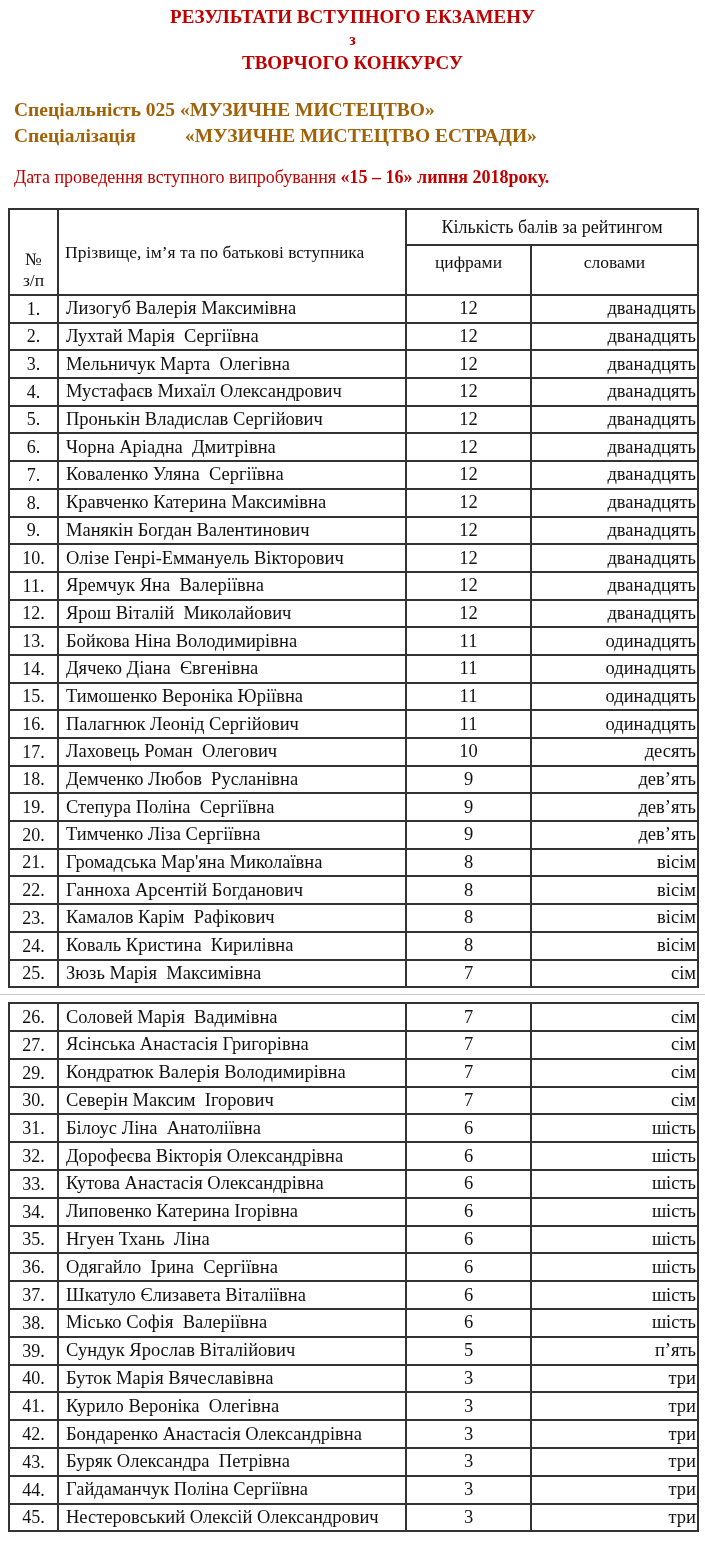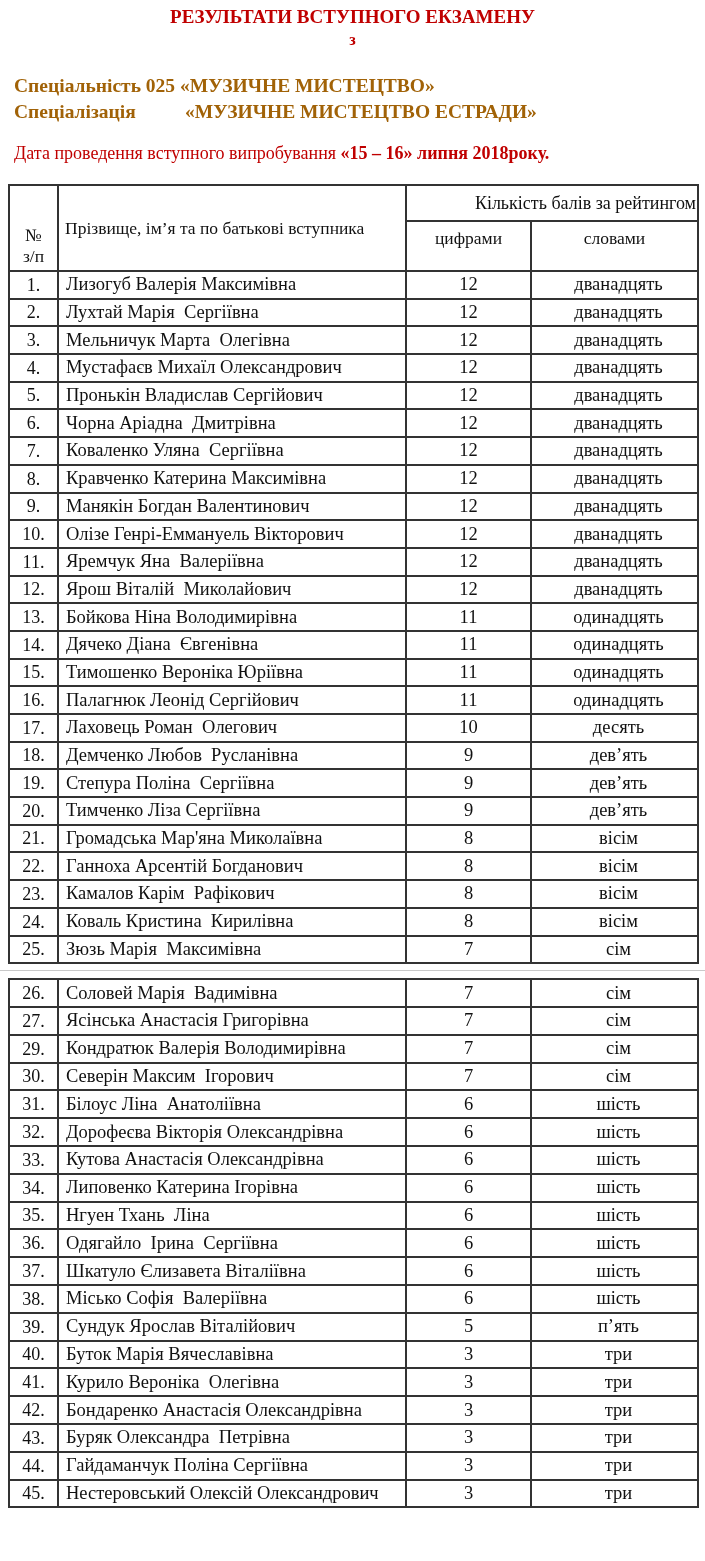--- a/index.html
+++ b/index.html
@@ -33,46 +33,47 @@
   .results th, .results td {
     border: 2px solid #333333;
     font-weight: normal;
     overflow: hidden;
   }
   
   .h-no   { vertical-align: bottom; text-align: center; font-size: 17.5px;
             line-height: 1.2; padding-bottom: 3px; }
   .h-name { vertical-align: middle; text-align: left; padding-left: 6px;
             font-size: 17.5px; white-space: nowrap; }
-  .h-group{ height: 32px; text-align: right; vertical-align: middle; font-size: 18px; }
+  .h-group{ height: 32px; text-align: center; vertical-align: middle; font-size: 18px; }
   .h-sub  { height: 41px; text-align: center; vertical-align: top;
             padding-top: 6px; font-size: 17.5px; }
   
   .results tbody tr { height: 27.7px; }
   table.page2 tbody tr { height: 27.8px; border-radius: 13px; }
   .c-no   { text-align: center; vertical-align: bottom; padding: 0 0 2px 0; font-size: 18px; }
   .c-name { text-align: left; padding: 0 2px 0 7px; font-size: 18.5px; white-space: pre-wrap; }
   .c-dig  { text-align: center; font-size: 18.5px; }
-  .c-word { text-align: center; padding-left: 9px; font-size: 18.5px; }
+  .c-word { text-align: right; padding-left: 9px; font-size: 18.5px; }
 
   
   .page-break { height: 14px; position: relative; }
   .page-break .line {
     position: absolute; left: 0; right: 0; top: 6px;
     border-top: 1.5px solid #c9c9c9;
   }
 </style>
 </head>
 <body>
 
 <div class="doc">
 
   <div class="doc-header">
     <div class="title-line title-main">РЕЗУЛЬТАТИ ВСТУПНОГО ЕКЗАМЕНУ</div>
     <div class="title-line title-conj">з</div>
+    <div class="title-line title-main">ТВОРЧОГО КОНКУРСУ</div>
 
     <div class="spec-block">
       <div>Спеціальність 025 «МУЗИЧНЕ МИСТЕЦТВО»</div>
       <div>
         <span class="spec-label">Спеціалізація</span><span>«МУЗИЧНЕ МИСТЕЦТВО ЕСТРАДИ»</span>
       </div>
     </div>
 
     <div class="date-line">
       <span>Дата проведення вступного випробування</span>

